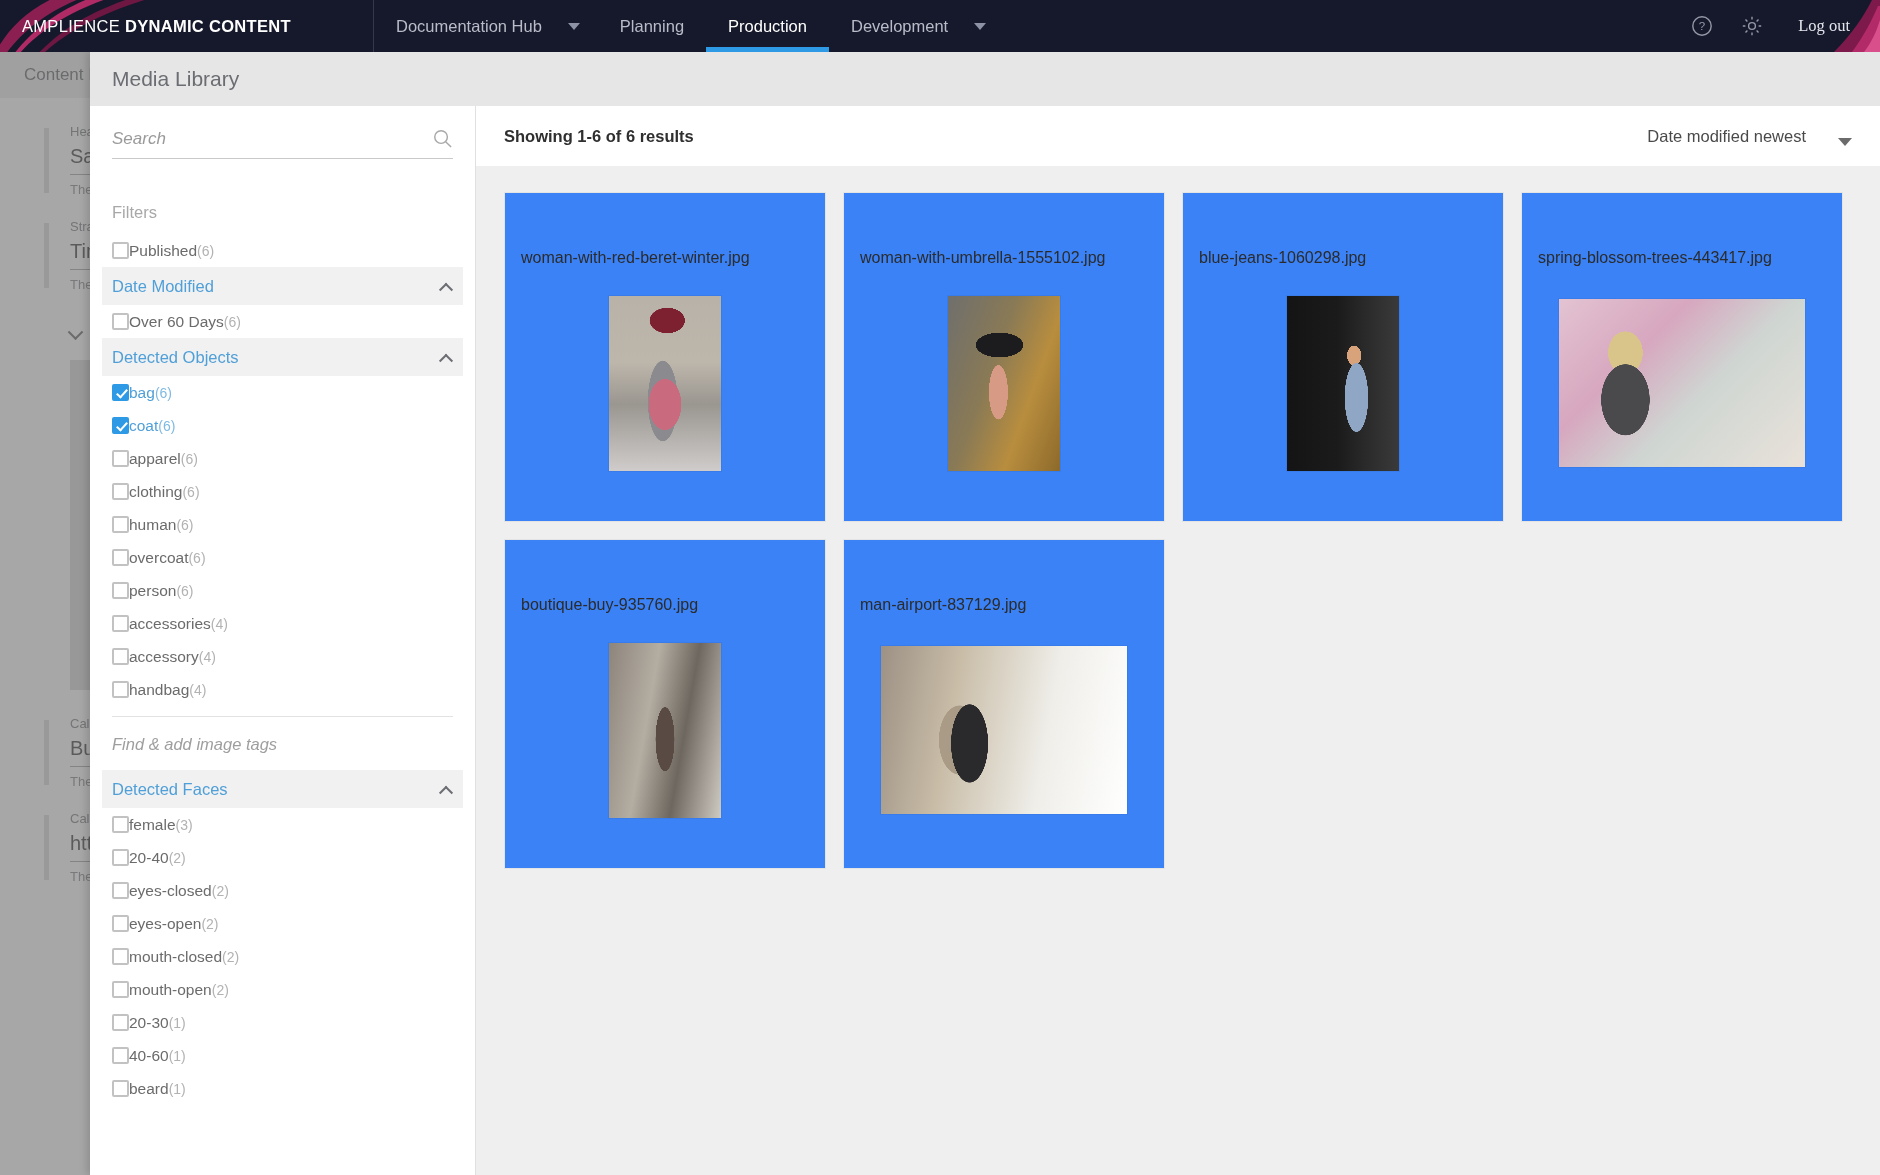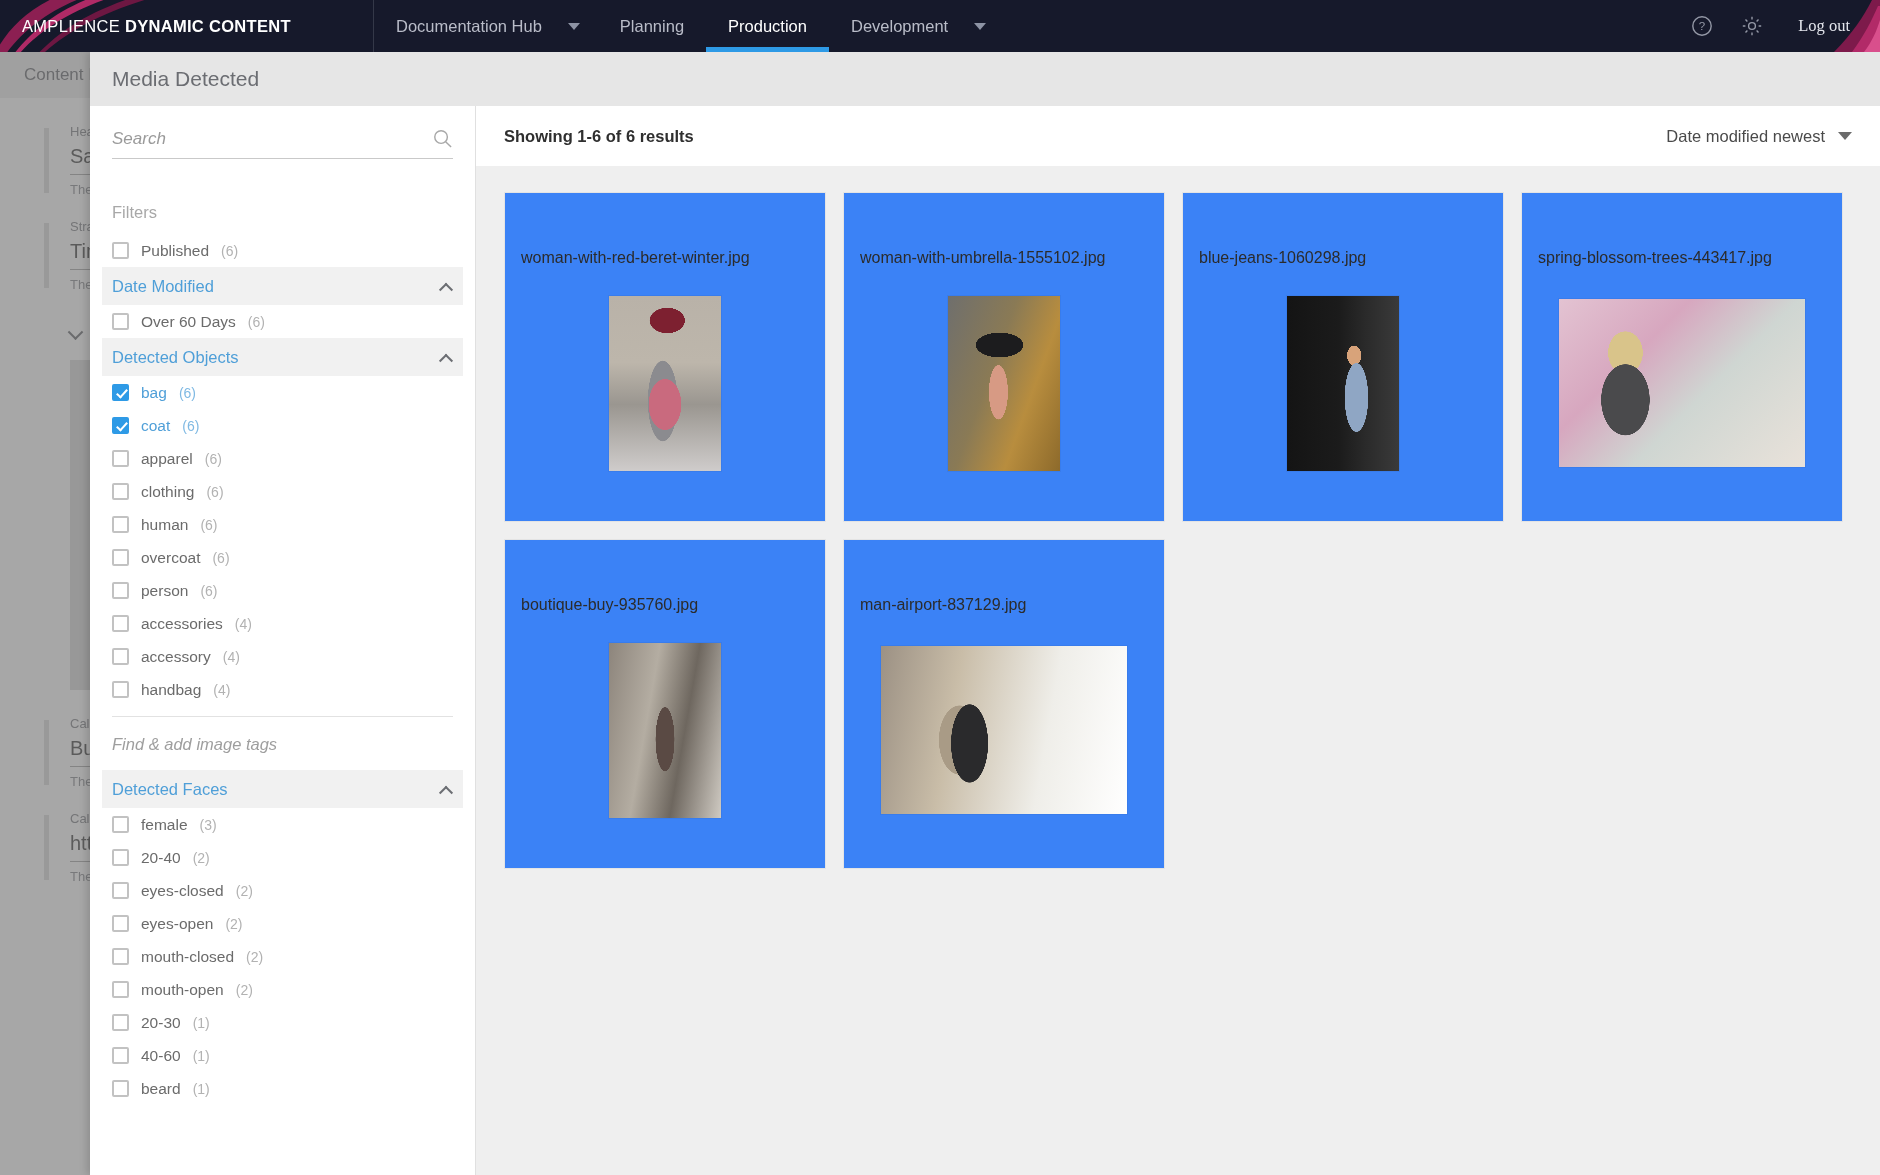--- a/index.html
+++ b/index.html
@@ -132,21 +132,21 @@
   .filters-label { color: #a8a8a8; font-size: 16.5px; margin: 44px 0 12px 10px; }
 
   .group-head {
     background: #f1f1f1; height: 38px; display: flex; align-items: center;
     padding: 0 12px 0 10px; color: #4f9fd8; font-size: 16.5px; cursor: pointer;
   }
   .group-head .gh-caret { margin-left: auto; }
   .chev-up { width: 10px; height: 10px; border-left: 2px solid #6c6e73; border-top: 2px solid #6c6e73; transform: rotate(45deg) translate(2px,2px); }
 
   .opt {
-    display: flex; align-items: center; gap: 12px; height: 33px;
+    display: flex; align-items: center; height: 33px;
     padding-left: 10px; cursor: pointer;
   }
   .cbox {
     width: 17px; height: 17px; border: 2px solid #c2c2c2; border-radius: 2px;
     background: #fff; flex: 0 0 auto; position: relative;
   }
   .cbox.checked { background: #2e9ae6; border-color: #2e9ae6; }
   .cbox.checked::after {
     content: ""; position: absolute; left: 5px; top: 1px; width: 4px; height: 9px;
     border-right: 2.2px solid #fff; border-bottom: 2.2px solid #fff; transform: rotate(42deg);
@@ -167,21 +167,21 @@
   .tagrow input::placeholder { color: #9e9e9e; font-style: italic; }
 
   
   .results { flex: 1 1 auto; display: flex; flex-direction: column; min-width: 0; background: #fff; }
   .results-bar {
     height: 60px; flex: 0 0 auto; display: flex; align-items: center;
     padding: 0 28px 0 28px; background: #fff;
   }
   .results-count { font-size: 16.5px; color: #2f2f2f; font-weight: 700; }
   .sortsel {
-    margin-left: auto; display: flex; align-items: center; gap: 13px; cursor: pointer;
+    margin-left: auto; display: flex; align-items: flex-end; gap: 32px; cursor: pointer;
     color: #4a4a4a; font-size: 16.5px;
   }
   .grid-scroll { flex: 1 1 auto; background: #efefef; padding: 26px 28px; overflow: hidden; }
   .grid { display: flex; flex-wrap: wrap; gap: 17px; }
   .card {
     width: 322px; height: 330px; background: #3b82f6; border: 1px solid #e4e4e4;
     display: flex; flex-direction: column; align-items: center; cursor: pointer;
   }
   .card-name {
     width: 100%; padding: 56px 16px 0 16px; font-size: 16px; color: #2b2b2b;
@@ -295,21 +295,21 @@
 
     <svg class="corner-swoosh" viewBox="0 0 120 52" preserveAspectRatio="none">
       <path d="M120,0 L120,52 L74,52 C92,34 104,16 112,0 Z" fill="#7d1a4b"></path>
       <path d="M120,6 L120,52 L92,52 C104,36 112,20 118,6 Z" fill="#b22a68"></path>
       <path d="M120,20 L120,52 L104,52 C112,42 117,30 120,20 Z" fill="#d94f8c"></path>
     </svg>
   </div>
 
   <div class="modal">
     <div class="modal-header">
-      <div class="modal-title">Media Detected</div>
+      <div class="modal-title">Media Library</div>
     </div>
 
     <div class="modal-body">
 
       <div class="panel">
         <div class="panel-inner">
           <div class="searchrow">
             <input type="text" placeholder="Search" style="">
             <svg width="21" height="21" viewBox="0 0 22 22">
               <circle cx="9.5" cy="9.5" r="6.6" fill="none" stroke="#a8a8a8" stroke-width="1.5"></circle>

